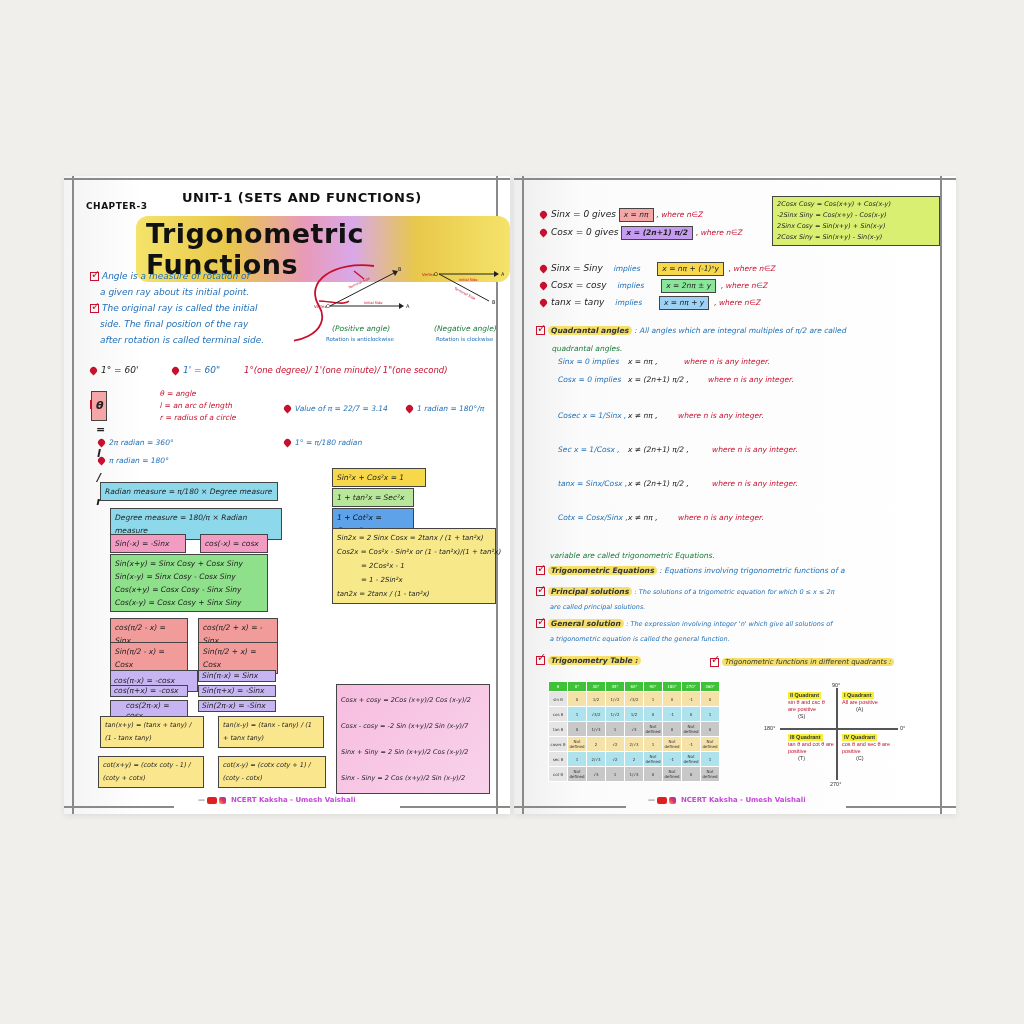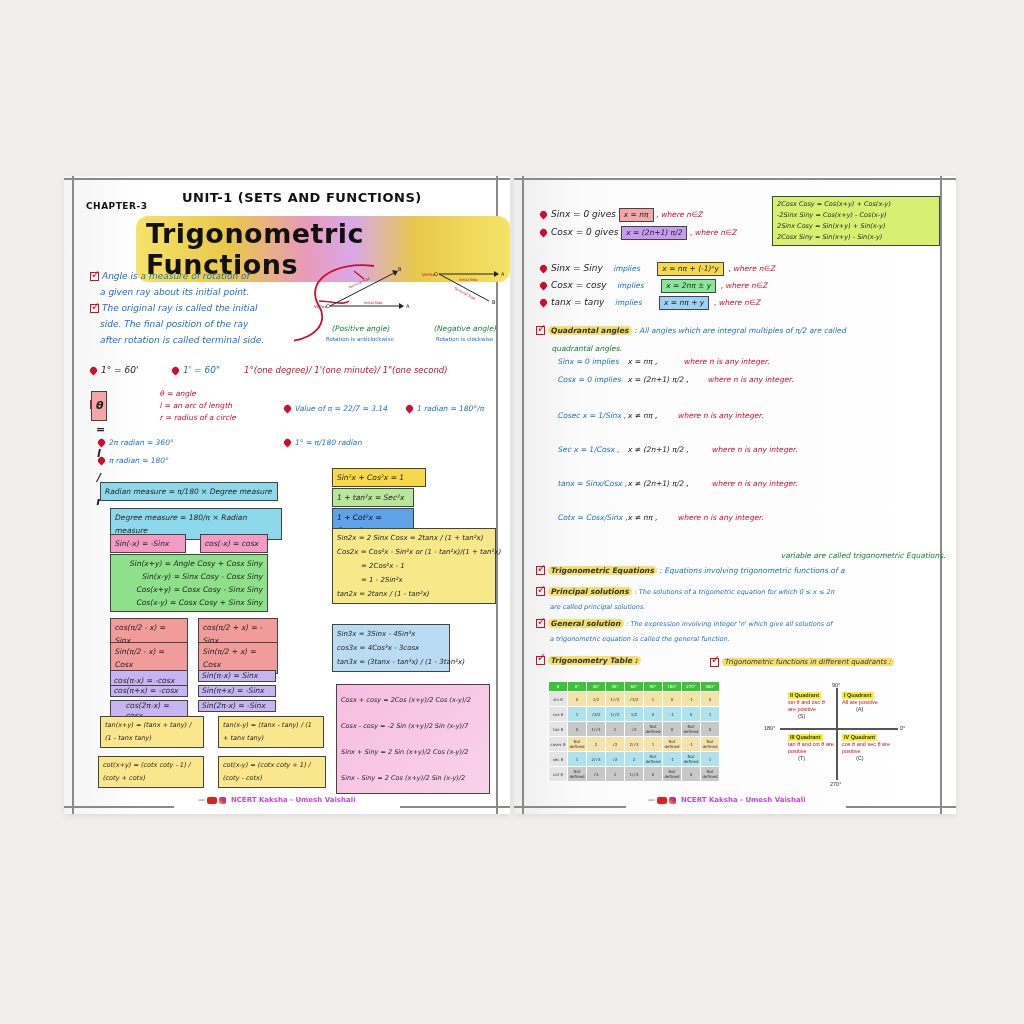--- a/index.html
+++ b/index.html
@@ -9,21 +9,21 @@
 
   .page { position: absolute; top: 176px; background: #ffffff; box-shadow: 0 2px 6px rgba(0,0,0,0.08); }
   .page.left { left: 64px; width: 446px; height: 638px; background: linear-gradient(90deg, #f4f4f4 0%, #ffffff 18%, #ffffff 100%); }
   .page.right { left: 514px; width: 442px; height: 638px; background: linear-gradient(90deg, #eeeeee 0%, #fbfbfb 15%, #ffffff 100%); }
   .rule-h { position: absolute; height: 2px; background: #8a8a8a; }
   .rule-v { position: absolute; width: 2px; background: #8a8a8a; }
 
   .abs { position: absolute; }
   .blue { color: #1f6fb8; }
   .red { color: #c8102e; }
-  .green { color: #1a7a3a; text-align: right; }
+  .green { color: #1a7a3a; }
   .dark { color: #222; }
 
   .chapter { font-weight: bold; font-size: 9px; color: #111; letter-spacing: 0.5px; }
   .unit { font-weight: bold; font-size: 13px; color: #111; letter-spacing: 0.5px; }
   .title-wrap { padding: 2px 10px; border-radius: 12px;
     background: linear-gradient(90deg, #f5e36a 0%, #e8c84a 25%, #e89ab8 45%, #d9a8e8 58%, #e8c84a 75%, #f5e36a 100%); }
   .title { font-size: 27px; font-weight: bold; color: #111; letter-spacing: 0.5px; }
 
   .check { display: inline-block; width: 9px; height: 9px; border: 1px solid #c8102e; position: relative; margin-right: 3px; vertical-align: middle; }
   .check::after { content: "✓"; position: absolute; left: 0; top: -6px; font-size: 11px; color: #c8102e; font-weight: bold; }
@@ -145,30 +145,30 @@
   <div class="abs hand blue small" style="left:34px;top:262px;"><span class="pin"></span><span>2π radian = 360°</span></div>
   <div class="abs hand blue small" style="left:34px;top:280px;"><span class="pin"></span><span>π radian = 180°</span></div>
   <div class="abs hand blue small" style="left:220px;top:262px;"><span class="pin"></span><span>1° = π/180 radian</span></div>
 
   
   <div class="box cyan" style="left:36px;top:306px;width:178px;">Radian measure = π/180 × Degree measure</div>
   <div class="box cyan" style="left:46px;top:332px;width:172px;">Degree measure = 180/π × Radian measure</div>
   <div class="box pink" style="left:46px;top:358px;width:76px;">Sin(-x) = -Sinx</div>
   <div class="box pink" style="left:136px;top:358px;width:68px;">cos(-x) = cosx</div>
   <div class="box green" style="left:46px;top:378px;width:158px;">
-    <div class="row">Sin(x+y) = Angle Cosy + Cosx Siny</div>
+    <div class="row">Sin(x+y) = Sinx Cosy + Cosx Siny</div>
     <div class="row">Sin(x-y) = Sinx Cosy - Cosx Siny</div>
     <div class="row">Cos(x+y) = Cosx Cosy - Sinx Siny</div>
     <div class="row">Cos(x-y) = Cosx Cosy + Sinx Siny</div>
   </div>
   <div class="box salmon" style="left:46px;top:442px;width:78px;">cos(π/2 - x) = Sinx</div>
   <div class="box salmon" style="left:134px;top:442px;width:80px;">cos(π/2 + x) = -Sinx</div>
   <div class="box salmon" style="left:46px;top:466px;width:78px;">Sin(π/2 - x) = Cosx</div>
   <div class="box salmon" style="left:134px;top:466px;width:80px;">Sin(π/2 + x) = Cosx</div>
-  <div class="box violet" style="left:46px;top:494px;width:78px;padding:5px 3px;line-height:10px;">cos(π-x) = -cosx</div>
+  <div class="box violet" style="left:46px;top:494px;width:88px;padding:5px 3px;line-height:10px;">cos(π-x) = -cosx</div>
   <div class="box violet" style="left:134px;top:494px;width:78px;padding:0 3px;line-height:10px;">Sin(π-x) = Sinx</div>
   <div class="box violet" style="left:46px;top:509px;width:78px;padding:0 3px;line-height:10px;">cos(π+x) = -cosx</div>
   <div class="box violet" style="left:134px;top:509px;width:78px;padding:0 3px;line-height:10px;">Sin(π+x) = -Sinx</div>
   <div class="box violet" style="left:46px;top:524px;width:78px;padding:0 15px;line-height:10px;">cos(2π-x) = cosx</div>
   <div class="box violet" style="left:134px;top:524px;width:78px;padding:0 3px;line-height:10px;">Sin(2π-x) = -Sinx</div>
   <div class="box ylw" style="left:36px;top:540px;width:104px;font-size:6.5px;">tan(x+y) = (tanx + tany) / (1 - tanx tany)</div>
   <div class="box ylw" style="left:154px;top:540px;width:106px;font-size:6.5px;">tan(x-y) = (tanx - tany) / (1 + tanx tany)</div>
   <div class="box ylw" style="left:34px;top:580px;width:106px;font-size:6.5px;">cot(x+y) = (cotx coty - 1) / (coty + cotx)</div>
   <div class="box ylw" style="left:154px;top:580px;width:108px;font-size:6.5px;">cot(x-y) = (cotx coty + 1) / (coty - cotx)</div>
 
@@ -176,25 +176,20 @@
   <div class="box gold" style="left:268px;top:292px;width:94px;">Sin²x + Cos²x = 1</div>
   <div class="box lgreen" style="left:268px;top:312px;width:82px;">1 + tan²x = Sec²x</div>
   <div class="box blue" style="left:268px;top:332px;width:82px;">1 + Cot²x = Cosec²x</div>
   <div class="box yellow" style="left:268px;top:352px;width:164px;line-height:14px;font-size:7px;">
     <div class="row">Sin2x = 2 Sinx Cosx = 2tanx / (1 + tan²x)</div>
     <div class="row">Cos2x = Cos²x - Sin²x or (1 - tan²x)/(1 + tan²x)</div>
     <div class="row" style="padding-left:24px;">= 2Cos²x - 1</div>
     <div class="row" style="padding-left:24px;">= 1 - 2Sin²x</div>
     <div class="row">tan2x = 2tanx / (1 - tan²x)</div>
   </div>
-  <div class="box lblue" style="left:268px;top:448px;width:118px;line-height:14px;font-size:7px;">
-    <div class="row">Sin3x = 3Sinx - 4Sin³x</div>
-    <div class="row">cos3x = 4Cos³x - 3cosx</div>
-    <div class="row">tan3x = (3tanx - tan³x) / (1 - 3tan²x)</div>
-  </div>
   <div class="box magenta" style="left:272px;top:508px;width:154px;line-height:26px;font-size:6.5px;">
     <div class="row">Cosx + cosy = 2Cos (x+y)/2 Cos (x-y)/2</div>
     <div class="row">Cosx - cosy = -2 Sin (x+y)/2 Sin (x-y)/7</div>
     <div class="row">Sinx + Siny = 2 Sin (x+y)/2 Cos (x-y)/2</div>
     <div class="row">Sinx - Siny = 2 Cos (x+y)/2 Sin (x-y)/2</div>
   </div>
 
   <div class="footer" style="left:134px;top:620px;">
     <span style="color:#888;">— </span><span class="yt"></span><span class="ig"></span>
     <span style="color:#c24ad6;">NCERT Kaksha - Umesh Vaishali</span>
@@ -208,21 +203,21 @@
   <div class="rule-h" style="left:0;bottom:6px;width:112px;"></div>
   <div class="rule-h" style="right:0;bottom:6px;width:110px;"></div>
 
   <div class="abs hand txt" style="left:26px;top:30px;white-space:nowrap;">
     <span class="pin"></span><span class="dark">Sinx = 0 gives</span>
     <span class="box rose" style="position:relative;display:inline-block;padding:0 4px;line-height:12px;">x = nπ</span>
     <span class="red small">, where n∈Z</span>
   </div>
   <div class="abs hand txt" style="left:26px;top:48px;white-space:nowrap;">
     <span class="pin"></span><span class="dark">Cosx = 0 gives</span>
-    <span class="box purple" style="position:relative;display:inline-block;padding:0 4px;line-height:12px;">x = (2n+1) π/2</span>
+    <span class="box purple" style="position:relative;display:inline-block;padding:0 4px;line-height:12px;font-weight:bold;">x = (2n+1) π/2</span>
     <span class="red small">, where n∈Z</span>
   </div>
 
   <div class="box lime" style="left:258px;top:20px;width:168px;line-height:11px;font-size:6.5px;">
     <div class="row">2Cosx Cosy = Cos(x+y) + Cos(x-y)</div>
     <div class="row">-2Sinx Siny = Cos(x+y) - Cos(x-y)</div>
     <div class="row">2Sinx Cosy = Sin(x+y) + Sin(x-y)</div>
     <div class="row">2Cosx Siny = Sin(x+y) - Sin(x-y)</div>
   </div>
 

